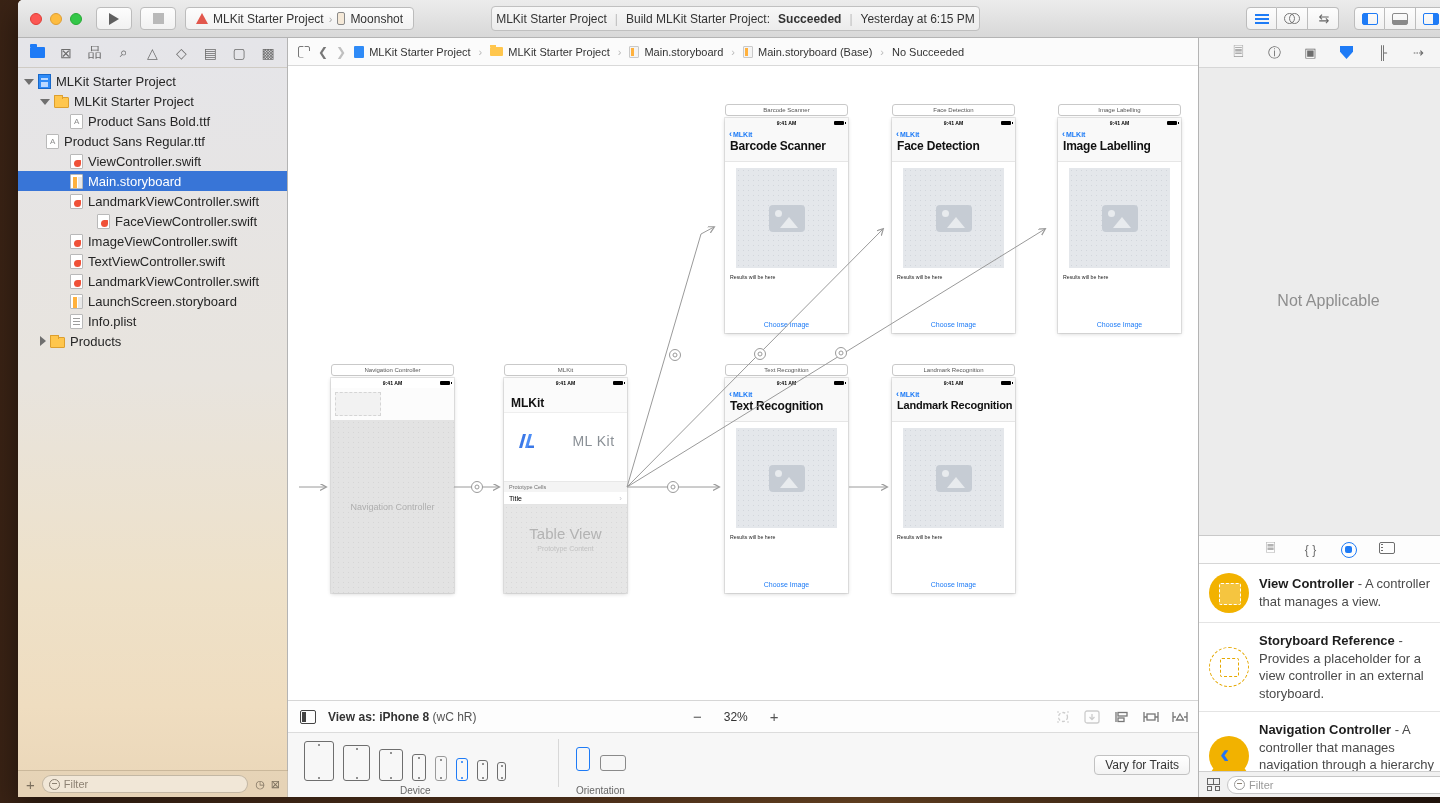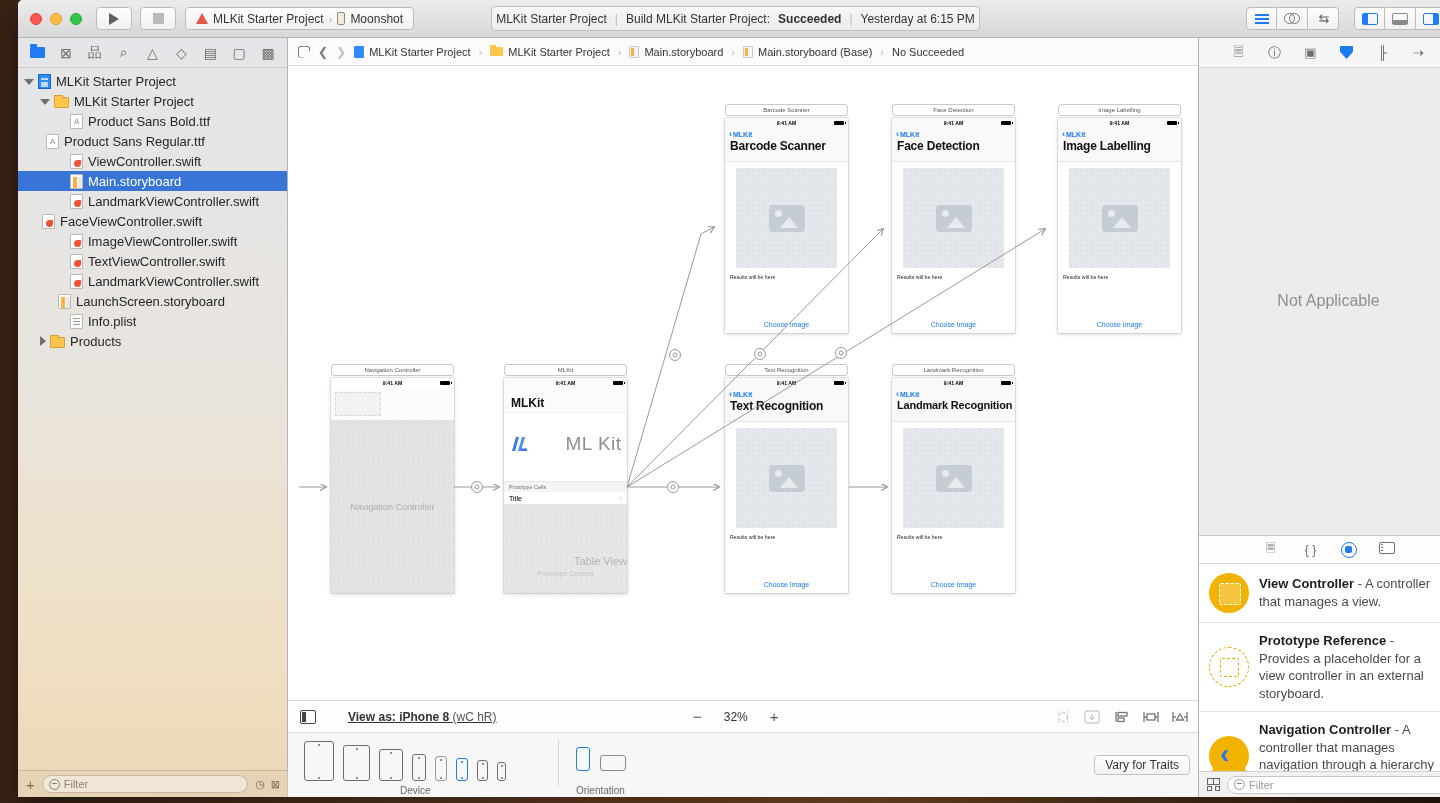--- a/index.html
+++ b/index.html
@@ -129,36 +129,36 @@
   .nc-dash { position:absolute; left:4px; top:4px; width:46px; height:24px; border:1px dashed #d5d5d5; background:#f2f2f2;}
   .nc-body { position:absolute; left:0; top:42px; width:100%; height:173px; background-color:#e3e3e3;
     background-image:radial-gradient(circle,#d6d6d6 0.7px,transparent 0.8px); background-size:5px 5px;
     display:flex; align-items:center; justify-content:center;}
   .nc-label { color:#aeaeae; font-size:9px;}
 
   
   .ml-title { position:absolute; left:7px; top:18px; font-weight:bold; font-size:12px; color:#111;}
   .ml-navarea{ position:absolute; left:0; top:0; width:100%; height:35px; background:#fbfbfb; border-bottom:1px solid #eee;}
   .ml-logo { position:absolute; left:0; top:55px; width:100%; display:flex; align-items:center; justify-content:center; gap:5px;}
-  .ml-logo-text{ font-size:19px; color:#8a9096; letter-spacing:.5px;margin-left:31px;}
+  .ml-logo-text{ font-size:14px; color:#8a9096; letter-spacing:.5px;margin-left:31px;}
   .ml-section { position:absolute; left:0; top:103px; width:100%; height:11px; background:#f4f4f4; font-size:5.5px; color:#707070; display:flex; align-items:center; padding-left:5px; border-top:1px solid #e8e8e8;}
   .ml-cell { position:absolute; left:0; top:114px; width:100%; height:13px; background:#fff; border-bottom:1px solid #e4e4e4; font-size:7px; color:#000; display:flex; align-items:center; padding:0 5px; justify-content:space-between;}
   .ml-cell .chev{ color:#c7c7cc; font-size:8px;}
   .ml-table { position:absolute; left:0; top:127px; width:100%; height:88px; background-color:#e6e6e6;
     background-image:radial-gradient(circle,#d9d9d9 0.7px,transparent 0.8px); background-size:5px 5px; text-align:center;}
-  .ml-table .t1{ margin-top:50px; color:#b3b3b3; font-size:11px;text-align:right;}
+  .ml-table .t1{ margin-top:20px; color:#b3b3b3; font-size:15px;}
   .ml-table .t2{ margin-top:3px; color:#c2c2c2; font-size:7px;}
 
   .arrows { position:absolute; left:0; top:0; width:910px; height:634px; pointer-events:none; z-index:5;}
 
   
   .canvasbar { position:absolute; left:0; top:662px; width:910px; height:32px; background:#fdfdfd; border-top:1px solid #d6d6d6; display:flex; align-items:center; font-size:12px; color:#333;}
   .cb-toggle{ margin-left:12px; width:16px; height:14px; border:1.5px solid #444; border-radius:2px; position:relative;}
   .cb-toggle::before{ content:""; position:absolute; left:1px; top:1px; bottom:1px; width:4px; background:#444;}
-  .viewas { margin-left:32px; font-weight:bold;text-decoration:underline; }
+  .viewas { margin-left:12px; font-weight:bold; }
   .viewas .traits{ font-weight:normal; color:#555;}
   .zoomctl { position:absolute; left:405px; display:flex; align-items:center; gap:22px; color:#555;}
   .zoomctl .pct{ color:#333; font-size:12px;}
   .cb-icons { position:absolute; right:10px; display:flex; gap:12px; align-items:center;}
   .cbi { width:17px; height:14px; position:relative; }
   .cbi svg{ display:block; }
   .devicebar { position:absolute; left:0; top:694px; width:910px; height:65px; background:#f7f7f7; border-top:1px solid #dcdcdc;}
   .devices { position:absolute; left:16px; top:8px; display:flex; align-items:flex-end; gap:9px; height:40px;}
   .dev { border:1.5px solid #6e6e6e; border-radius:3px; position:relative; background:#f7f7f7;}
   .dev::before{ content:""; position:absolute; left:50%; top:1.5px; width:2px; height:2px; margin-left:-1px; border-radius:50%; background:#6e6e6e;}
@@ -299,37 +299,37 @@
         <span>ViewController.swift</span>
       </div>
       <div class="row sel" style="padding-left:52px">
         <span class="fic page storyboard"></span>
         <span>Main.storyboard</span>
       </div>
       <div class="row" style="padding-left:52px">
         <span class="fic page swift"></span>
         <span>LandmarkViewController.swift</span>
       </div>
-      <div class="row" style="padding-left:24px">
+      <div class="row" style="padding-left:79px">
         <span class="fic page swift"></span>
         <span>FaceViewController.swift</span>
       </div>
       <div class="row" style="padding-left:52px">
         <span class="fic page swift"></span>
         <span>ImageViewController.swift</span>
       </div>
       <div class="row" style="padding-left:52px">
         <span class="fic page swift"></span>
         <span>TextViewController.swift</span>
       </div>
       <div class="row" style="padding-left:52px">
         <span class="fic page swift"></span>
         <span>LandmarkViewController.swift</span>
       </div>
-      <div class="row" style="padding-left:40px">
+      <div class="row" style="padding-left:52px">
         <span class="fic page storyboard"></span>
         <span>LaunchScreen.storyboard</span>
       </div>
       <div class="row" style="padding-left:52px">
         <span class="fic page plist"></span>
         <span>Info.plist</span>
       </div>
       <div class="row" style="padding-left:22px">
         <span class="disc closed"></span>
         <span class="fic folder"></span>
@@ -657,21 +657,21 @@
         <span class="ltab sel-circle"></span>
         <span class="ltab"><span class="film"></span></span>
       </div>
       <div class="lib-list">
         <div class="lib-item">
           <span class="lib-ic vc"></span>
           <span class="lib-text"><b>View Controller</b><span> - A controller that manages a view.</span></span>
         </div>
         <div class="lib-item">
           <span class="lib-ic sbref"></span>
-          <span class="lib-text"><b>Prototype Reference</b><span> - Provides a placeholder for a view controller in an external storyboard.</span></span>
+          <span class="lib-text"><b>Storyboard Reference</b><span> - Provides a placeholder for a view controller in an external storyboard.</span></span>
         </div>
         <div class="lib-item">
           <span class="lib-ic navc"></span>
           <span class="lib-text"><b>Navigation Controller</b><span> - A controller that manages navigation through a hierarchy of views.</span></span>
         </div>
         <div class="lib-partial"></div>
       </div>
       <div class="lib-filter">
         <span class="grid-ic">
             <span class="b1"></span>

